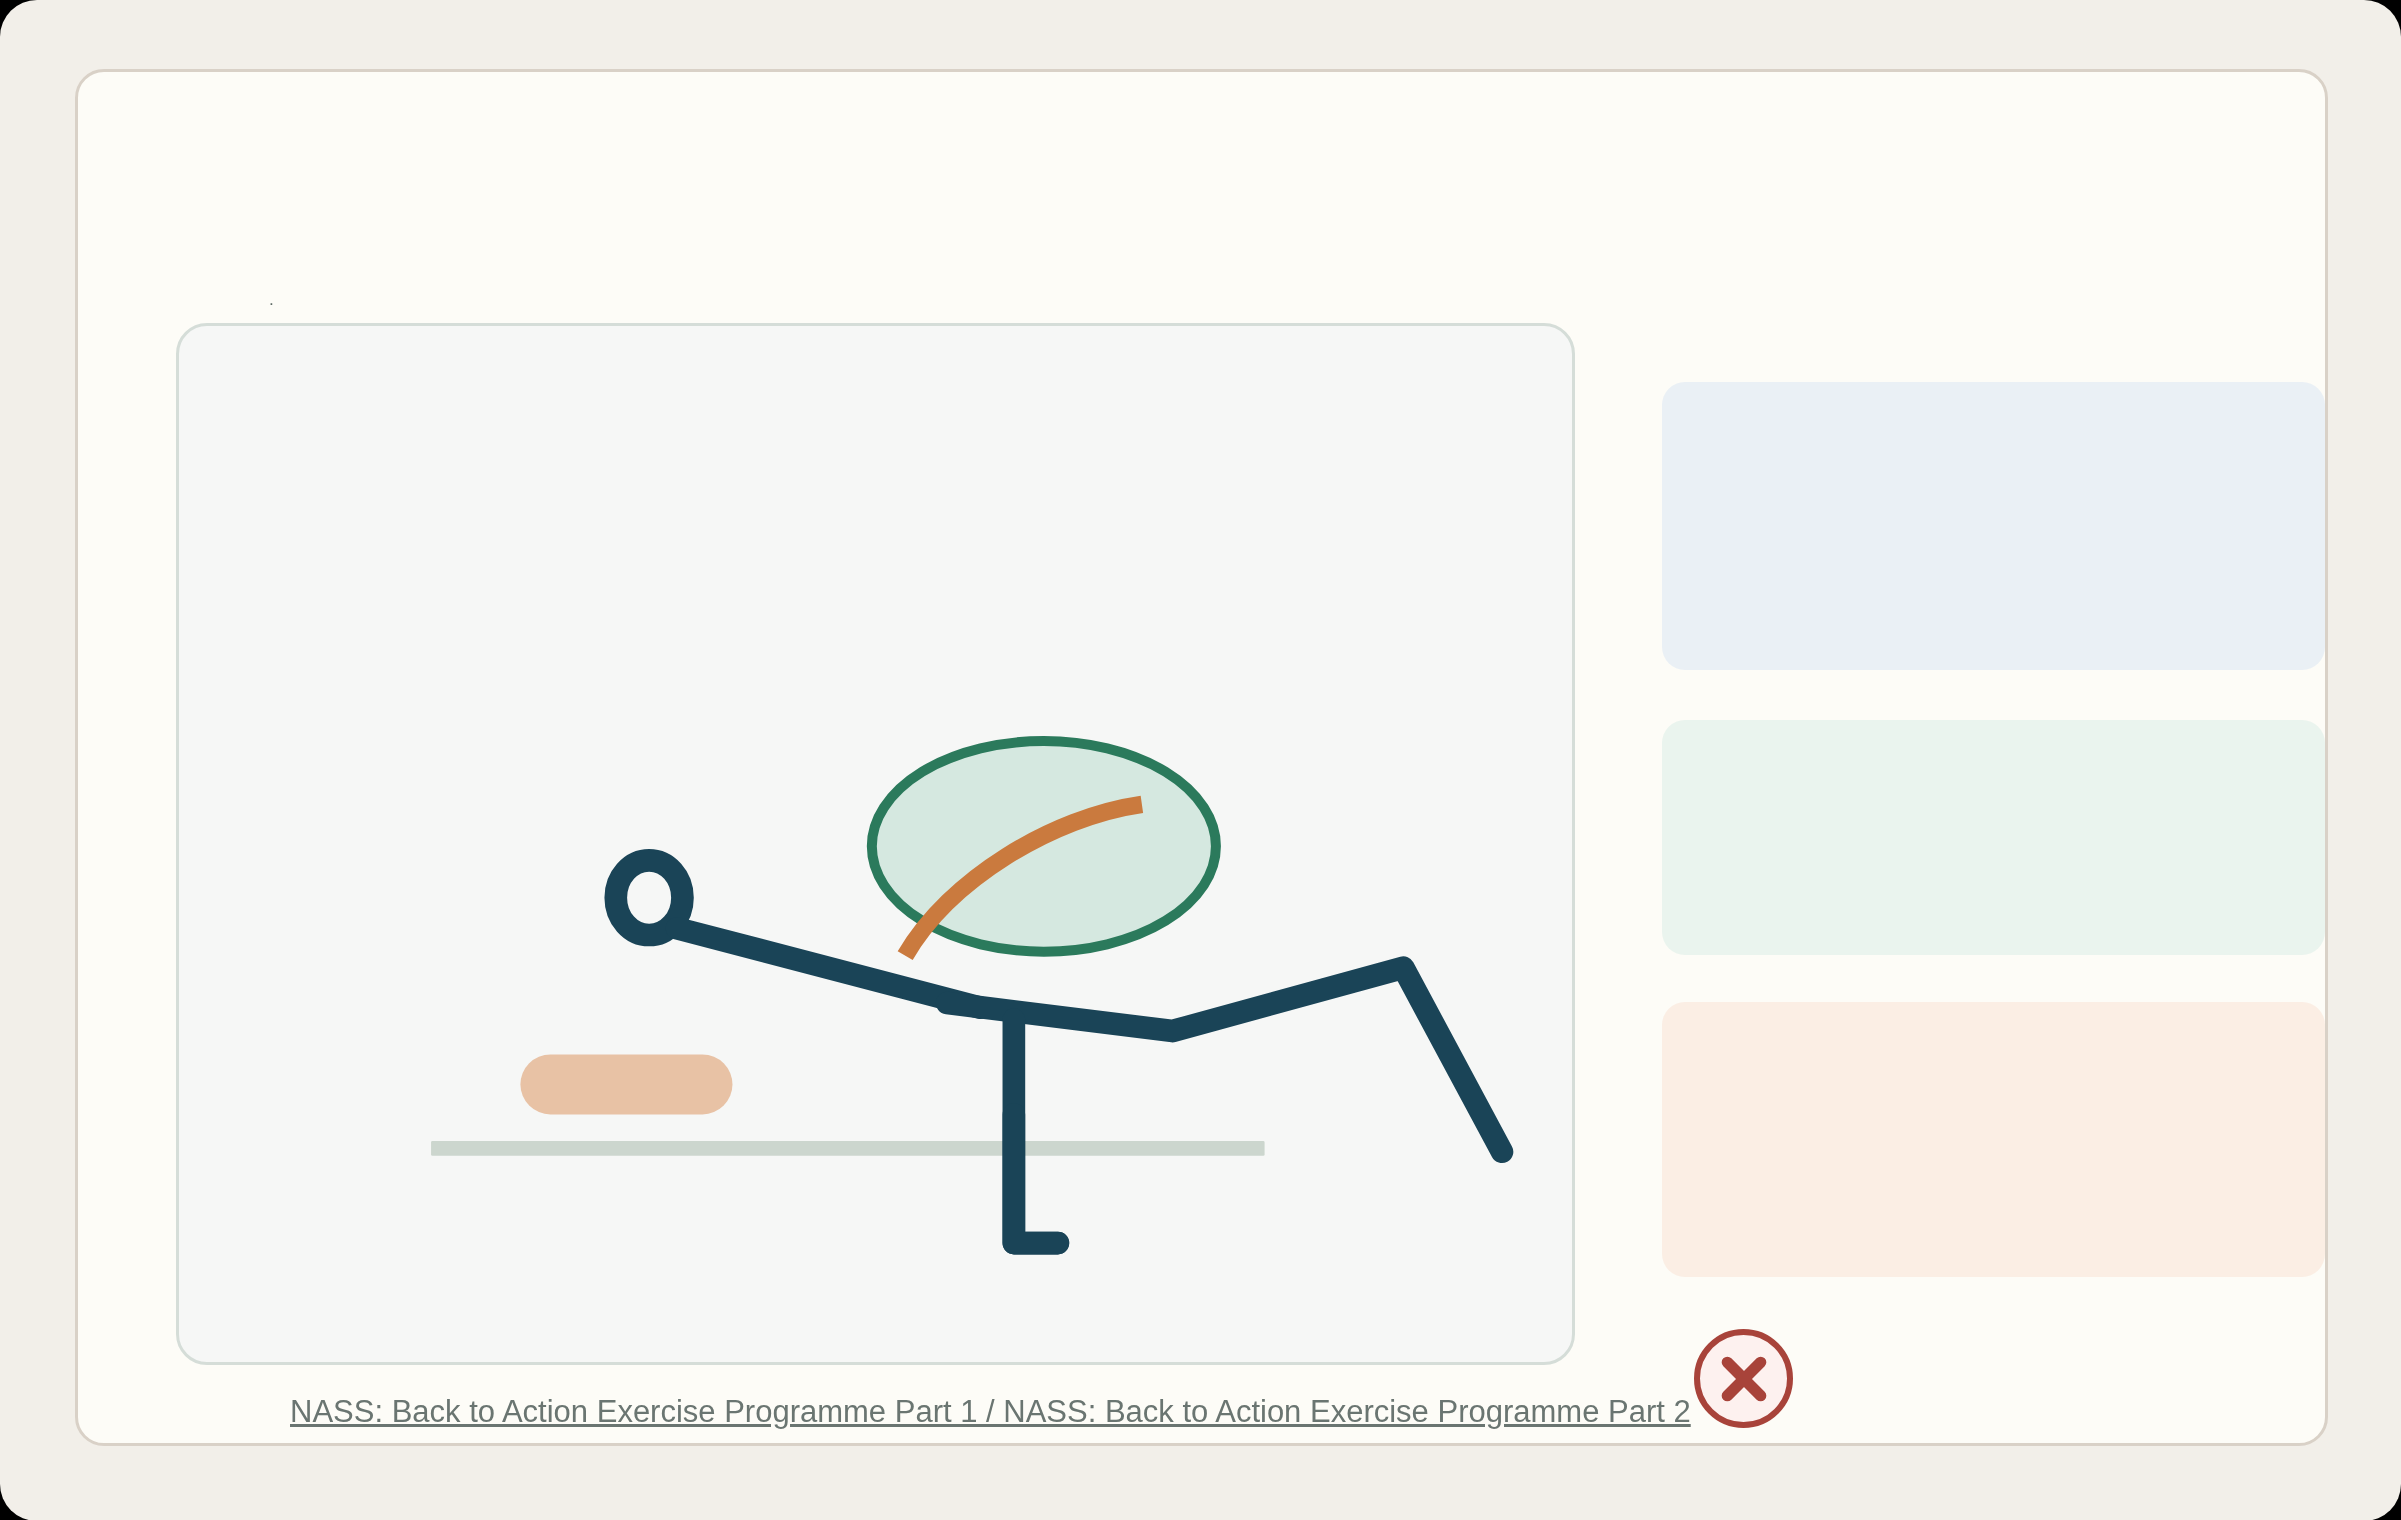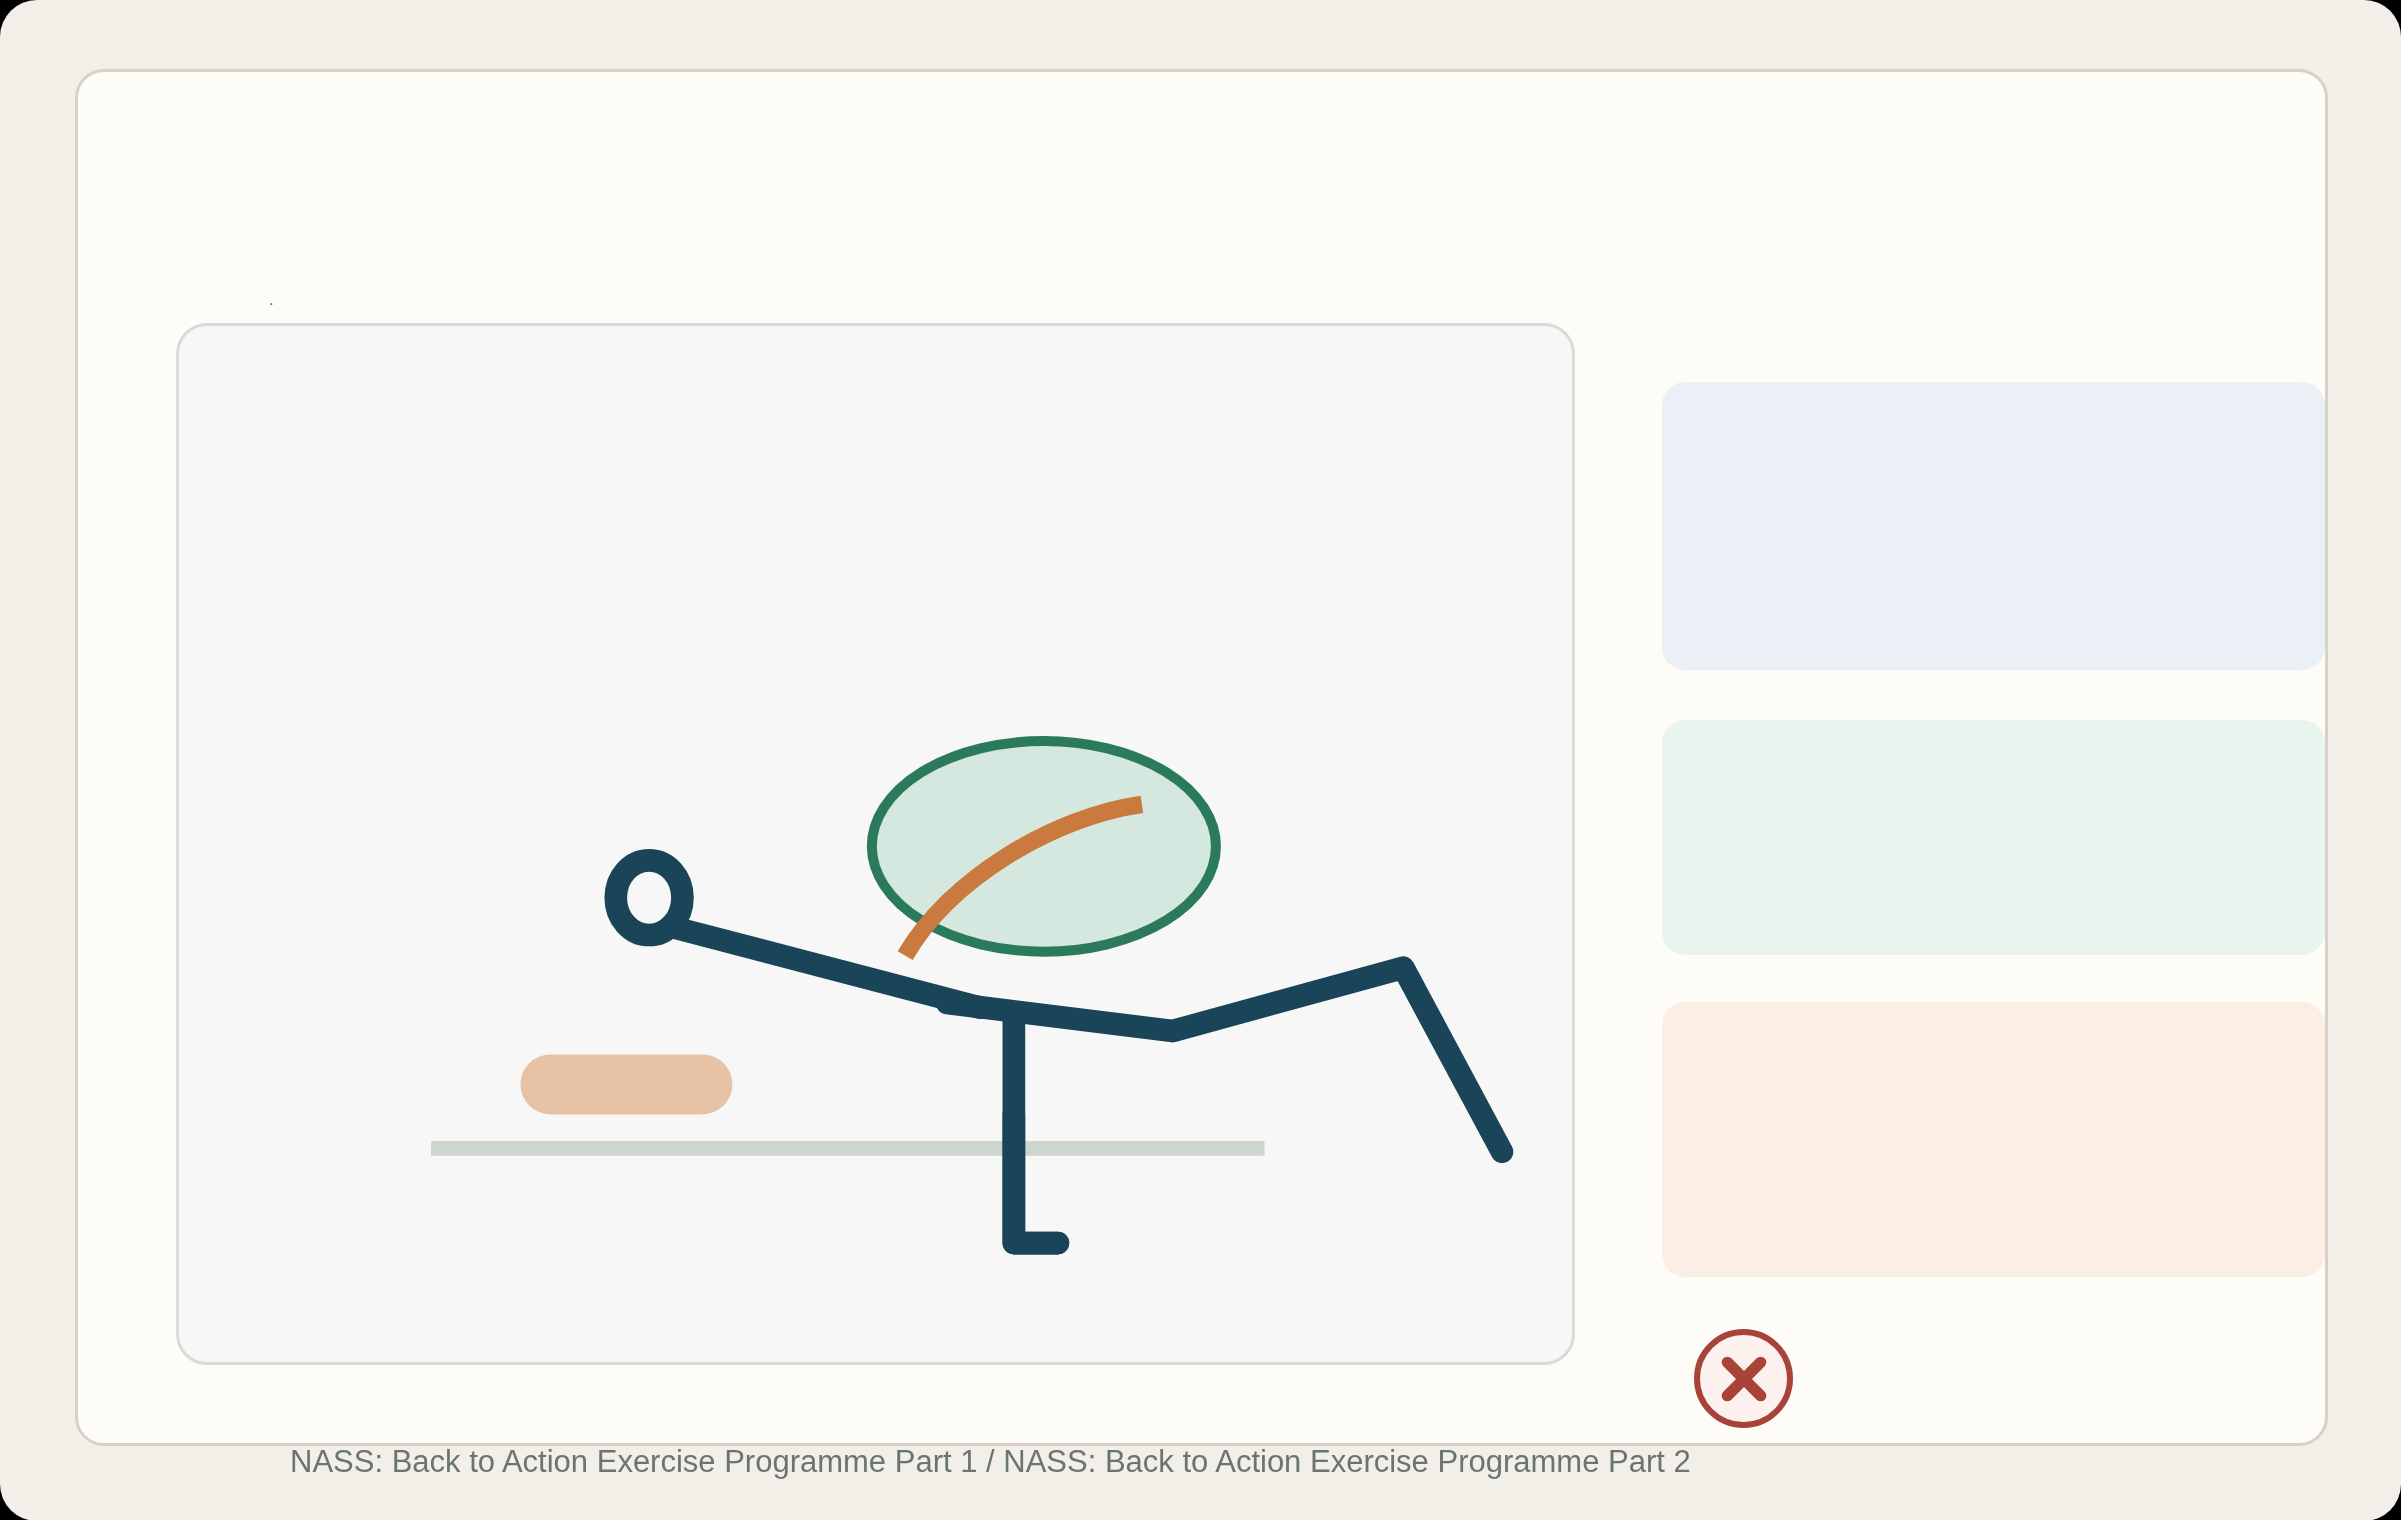--- a/index.html
+++ b/index.html
@@ -107,25 +107,26 @@
     align-items: center;
     justify-content: center;
     cursor: pointer;
   }
   #close-button svg { display: block; }
 
   
   #caption {
     position: absolute;
     left: 212px;
-    top: 1371px;
+    top: 1321px;
     font-size: 31px;
     line-height: 37px;
     color: #6a7571;
     white-space: nowrap;
+    text-decoration: underline;
   }
 </style>
 </head>
 <body>
 
 <div id="page-root">
 
   <div id="content-card">
 
     <div id="mini-title">.</div>

